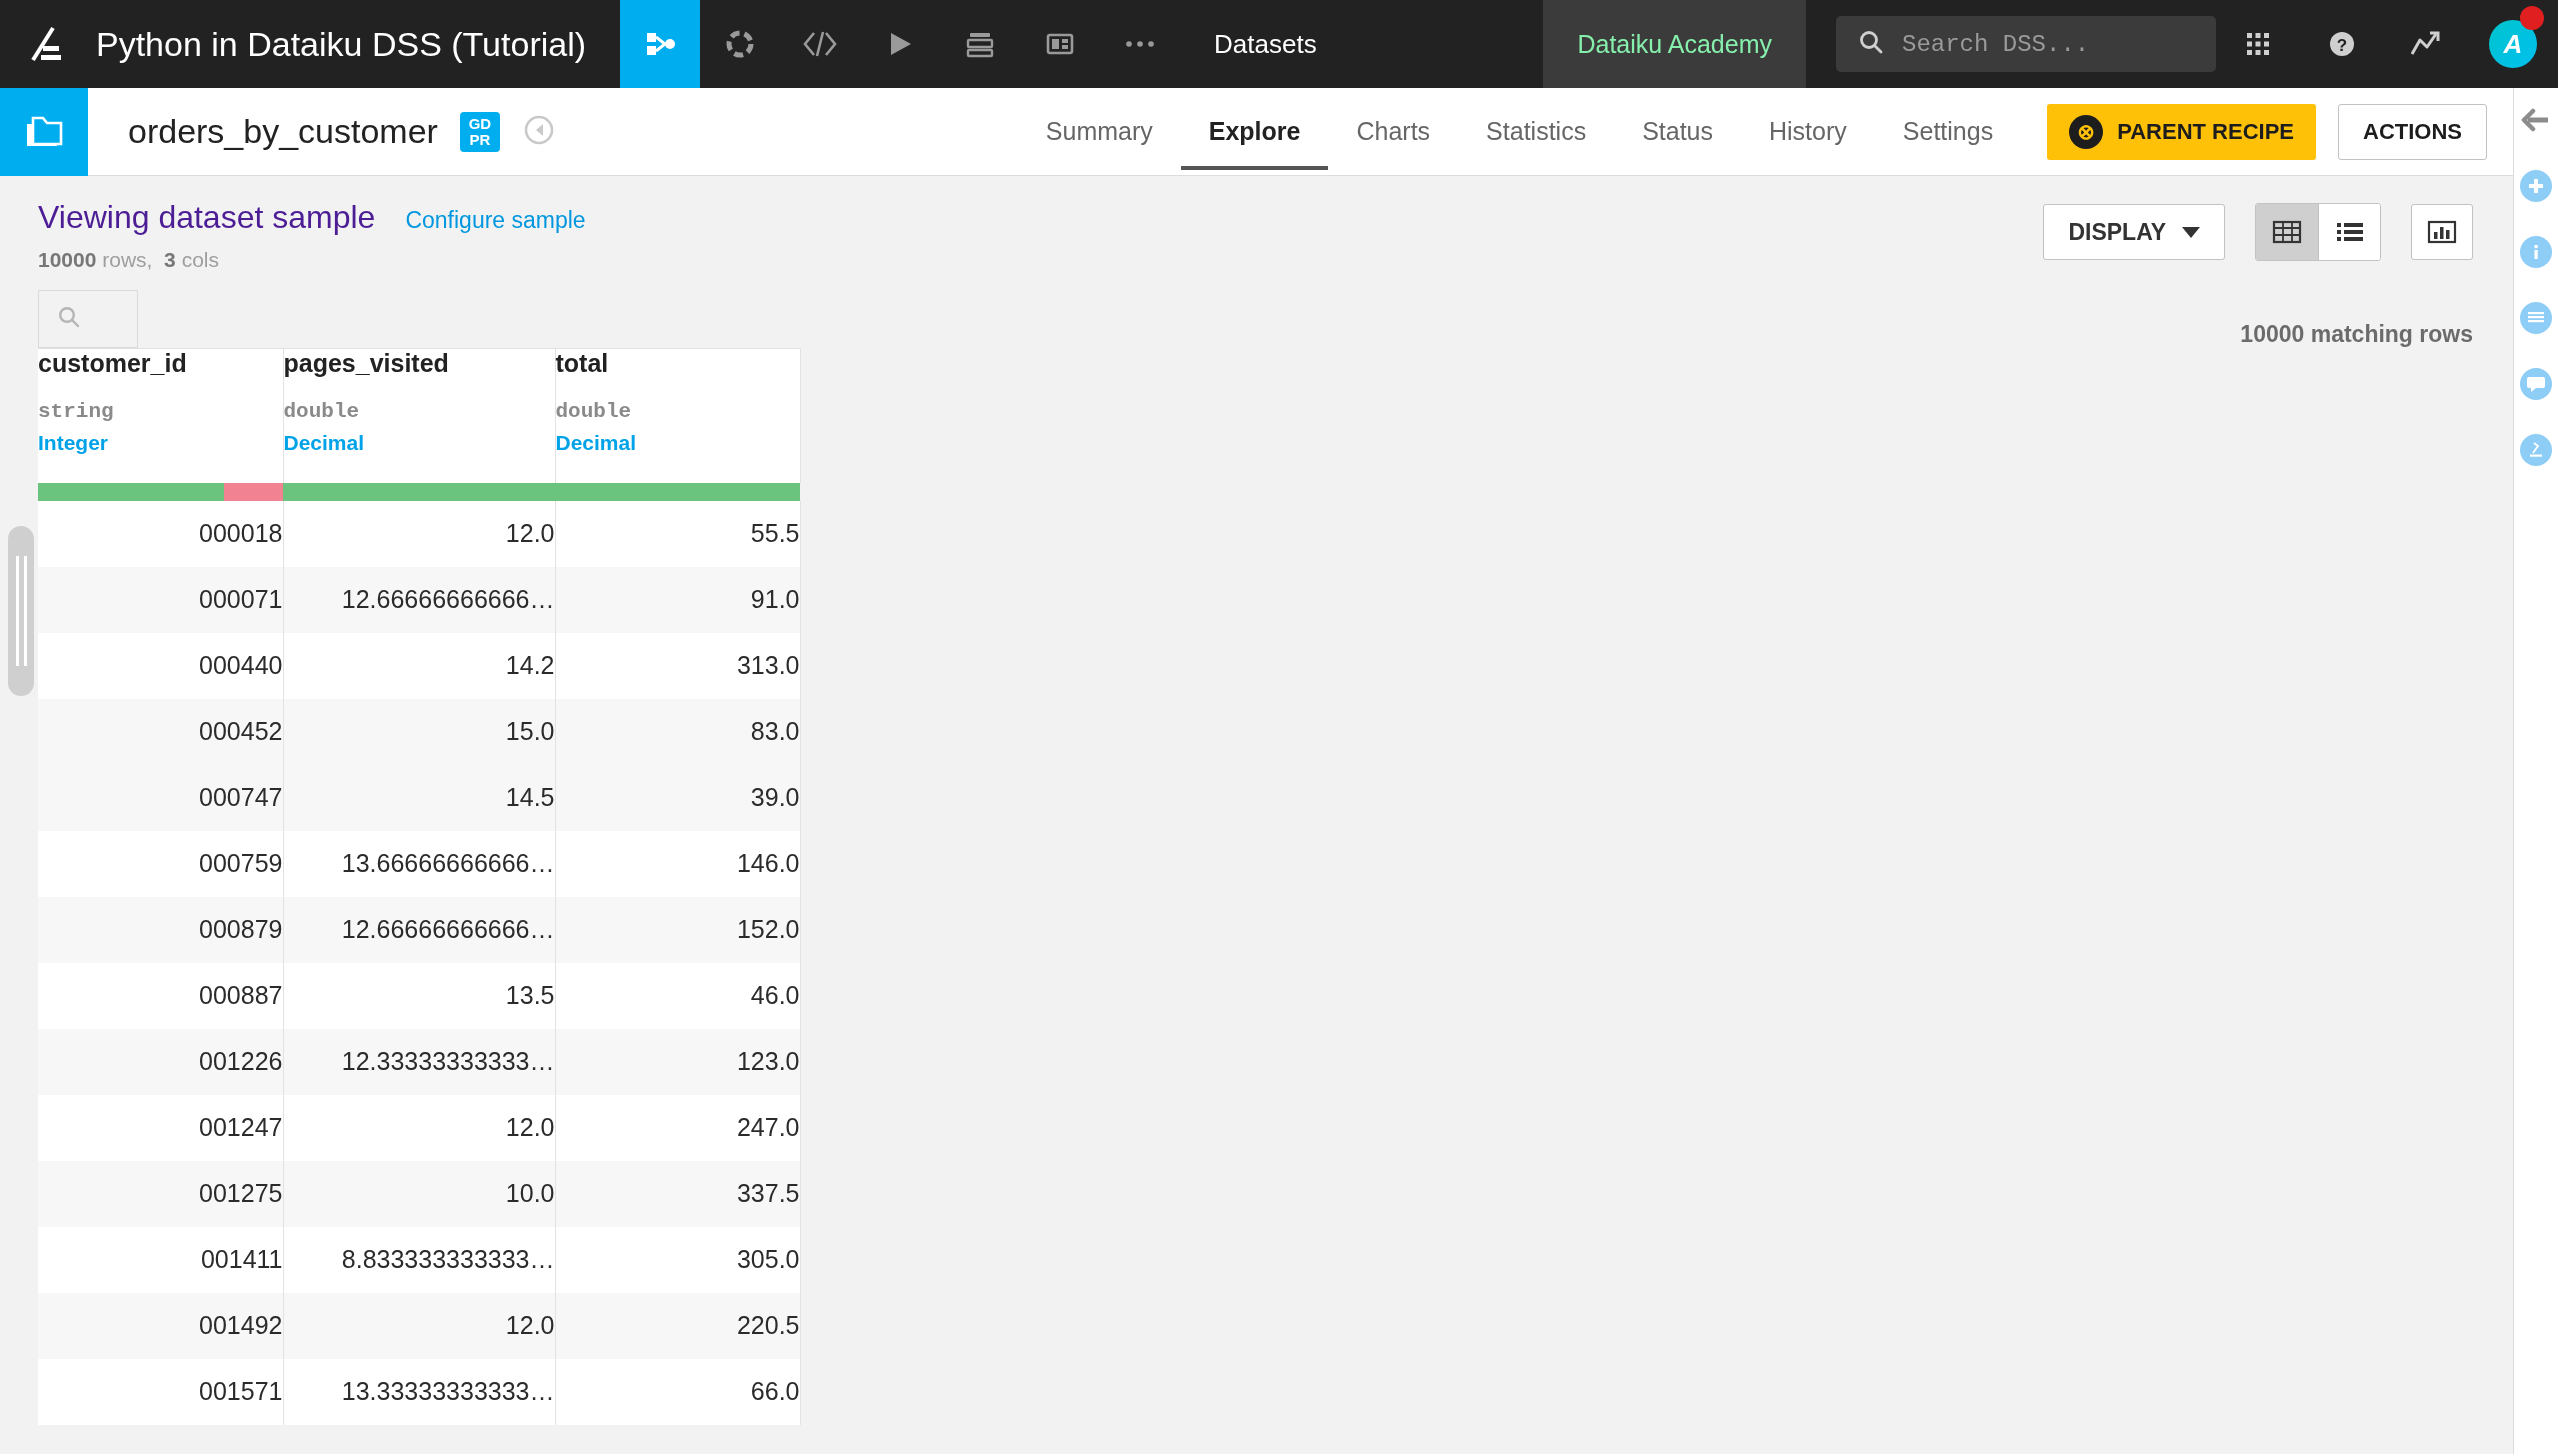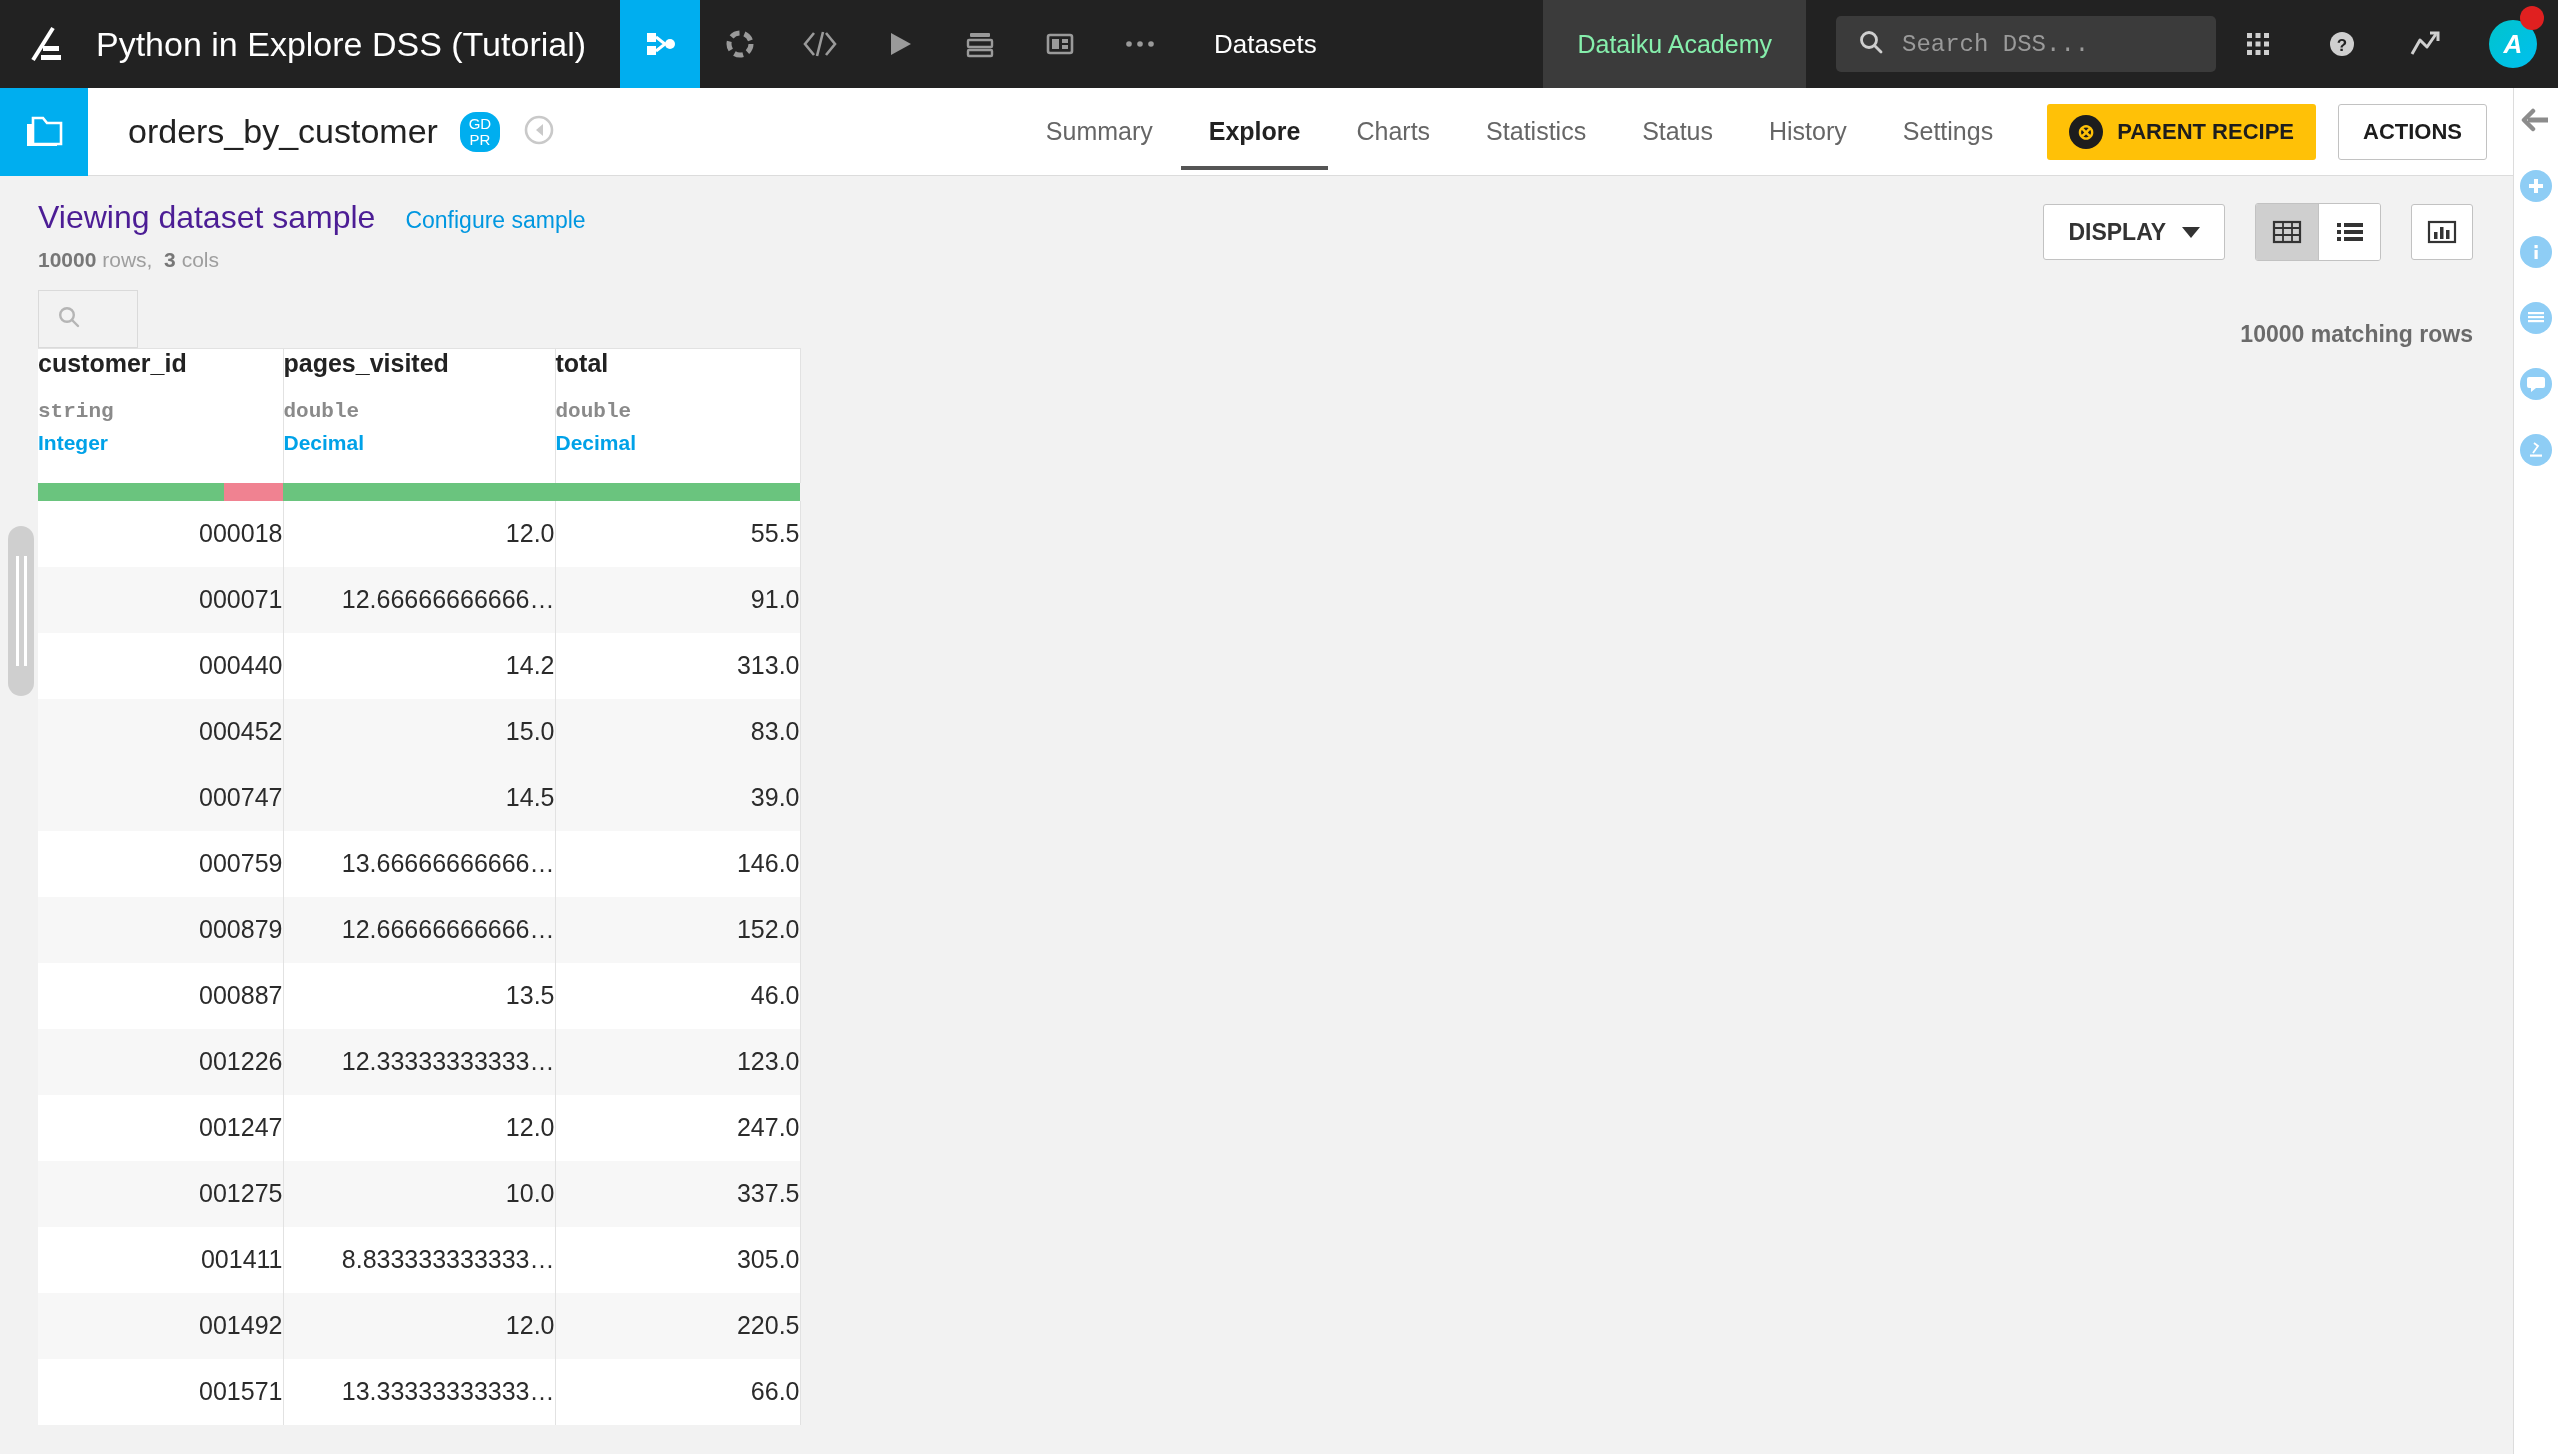--- a/index.html
+++ b/index.html
@@ -82,23 +82,23 @@
   }
   .ds-folder {
     width: 88px; height: 88px; background: #00aeef;
     display: flex; align-items: center; justify-content: center;
   }
   .ds-name {
     margin-left: 40px; font-size: 34px; color: #222222; white-space: nowrap;
   }
   .gdpr-badge {
     margin-left: 22px; width: 40px; height: 40px;
-    background: #00aeef; border-radius: 16px;
+    background: #00aeef; border-radius: 4px;
     display: flex; flex-direction: column; align-items: center; justify-content: center;
-    color: #ffffff; font-size: 15px; font-weight: 400; line-height: 1.05;
+    color: #ffffff; font-size: 15px; font-weight: 700; line-height: 1.05;
   }
   .compass-icon { margin-left: 22px; color: #c9c9c9; }
   .tabs { display: flex; align-items: center; height: 88px; }
   .tab {
     padding: 0 28px; height: 76px;
     display: flex; align-items: center;
     font-size: 25px; color: #666666; white-space: nowrap;
   }
   .tab.active {
     color: #222222; font-weight: 700;
@@ -241,21 +241,21 @@
 <div class="topnav">
 
   <div class="logo-cell">
     <svg width="38" height="40" viewBox="0 0 38 40">
       <path d="M4 36 L24 4" stroke="#ffffff" stroke-width="4" fill="none"></path>
       <rect x="14" y="22" width="16" height="5" fill="#ffffff"></rect>
       <rect x="12" y="31" width="20" height="5" fill="#ffffff"></rect>
     </svg>
   </div>
 
-  <div class="project-title">Python in Explore DSS (Tutorial)</div>
+  <div class="project-title">Python in Dataiku DSS (Tutorial)</div>
 
   <div class="nav-icon active">
     <svg width="34" height="34" viewBox="0 0 34 34">
       <rect x="4" y="6" width="9" height="9" fill="#ffffff"></rect>
       <rect x="4" y="19" width="9" height="9" fill="#ffffff"></rect>
       <circle cx="27" cy="17" r="5" fill="#ffffff"></circle>
       <path d="M13 10 L22 17 L13 24" stroke="#ffffff" stroke-width="3" fill="none"></path>
     </svg>
   </div>
 

